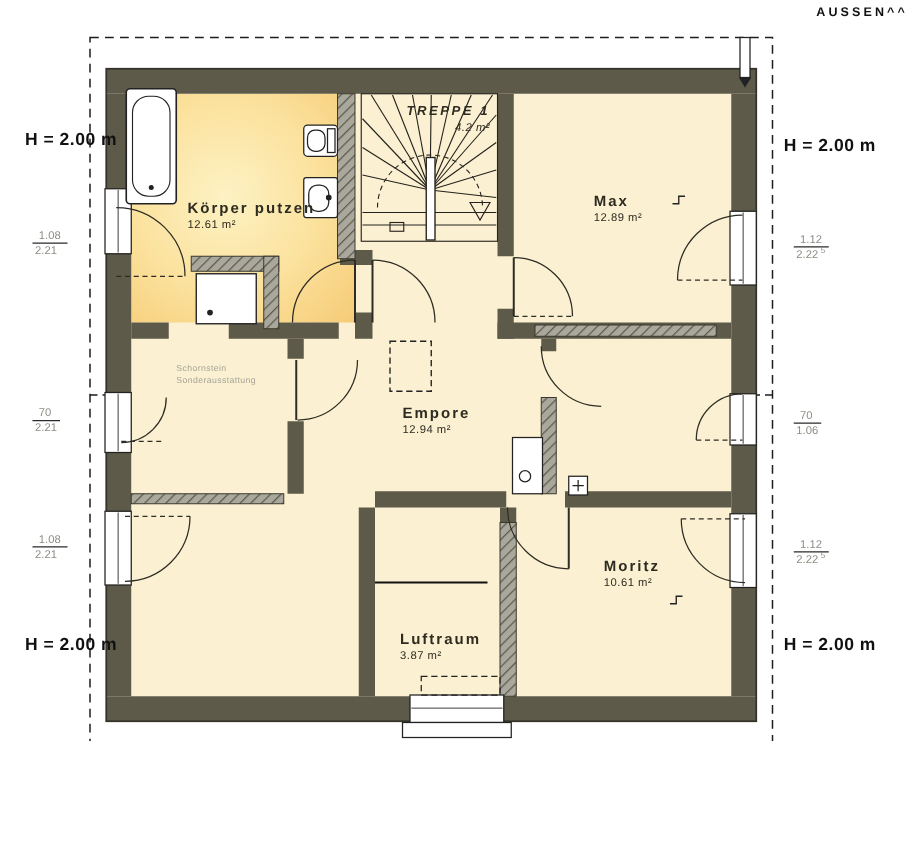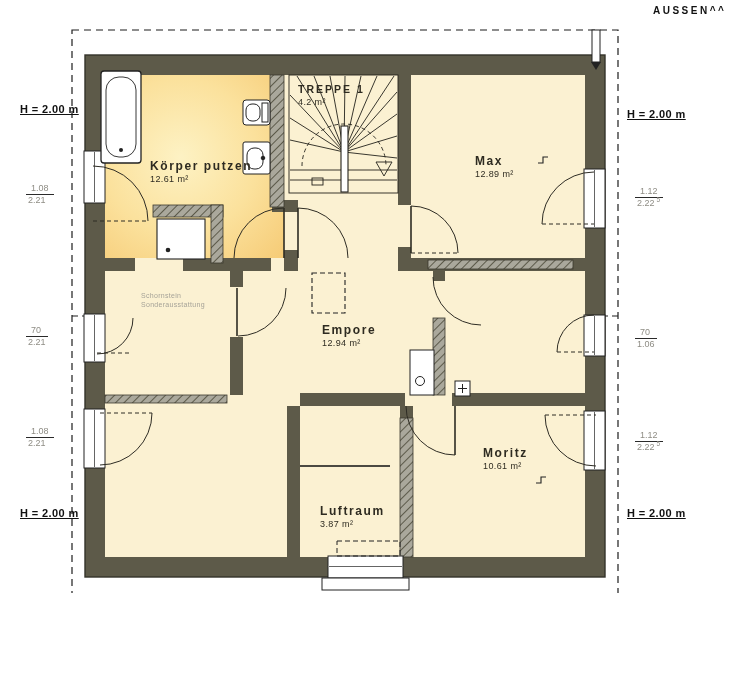--- a/index.html
+++ b/index.html
@@ -4,23 +4,23 @@
 <style>
   html,body{margin:0;padding:0;background:#ffffff;}
   #stage{position:relative;width:732px;height:593px;background:#ffffff;
          font-family:"Liberation Sans",sans-serif;overflow:hidden;}
   #plan-svg{position:absolute;left:0;top:0;}
   .room-label{position:absolute;color:#2e2b21;line-height:1.12;white-space:nowrap;}
   .room-name{display:block;font-weight:bold;font-size:12px;letter-spacing:1.6px;}
   .room-area{display:block;font-size:9px;letter-spacing:0.4px;margin-top:1px;}
   .room-label.lg .room-name{font-size:13px;letter-spacing:2.6px;}
   .room-label.sm .room-name{font-size:10.5px;letter-spacing:2px;}
-  .room-label.ctr{text-align:left;}
-  .h-mark{position:absolute;font-size:11px;font-weight:bold;color:#111;
-          letter-spacing:0.4px;white-space:nowrap;text-decoration:underline;}
+  .room-label.ctr{text-align:right;font-style:italic;}
+  .h-mark{position:absolute;font-size:14px;font-weight:bold;color:#111;
+          letter-spacing:0.4px;white-space:nowrap;}
   .frac{position:absolute;text-align:left;font-size:9px;color:#8f8d85;
         line-height:1.25;white-space:nowrap;}
   .frac .num{display:block;border-bottom:1px solid #2a2a2a;padding:0 5px;}
   .frac .den{display:inline-block;padding:0 2px;}
   .frac .sup{display:inline-block;font-size:6.5px;transform:translateY(-4px);}
   .note{position:absolute;font-size:7px;color:#a6a398;line-height:1.35;
         letter-spacing:0.3px;}
   .note span{display:block;}
   .aussen{position:absolute;font-size:10px;font-weight:bold;color:#111;
           letter-spacing:2.5px;white-space:nowrap;}

